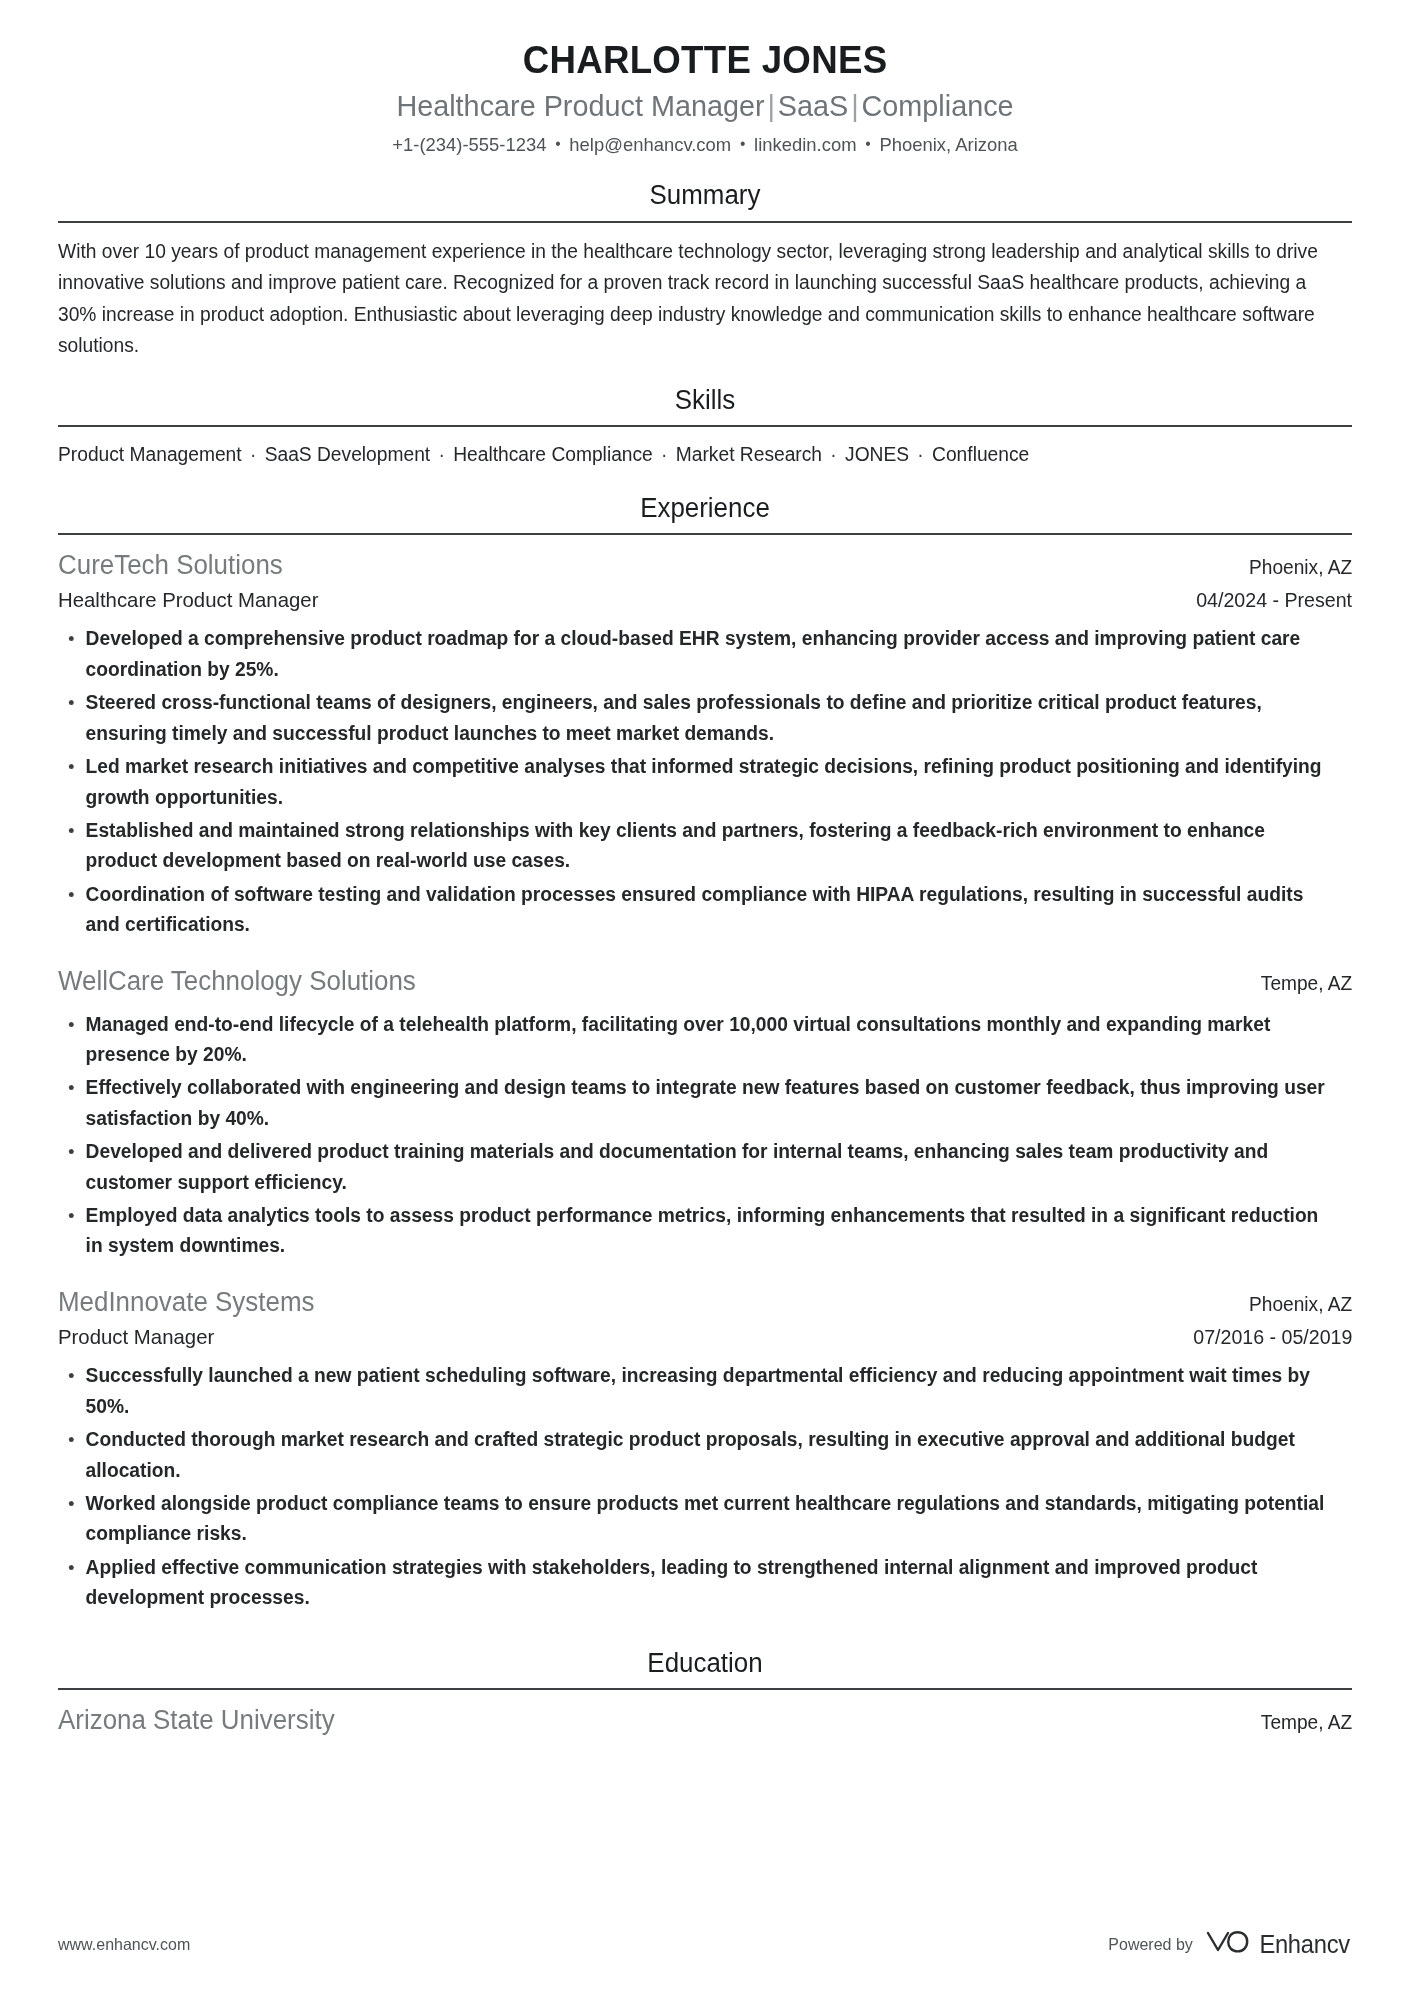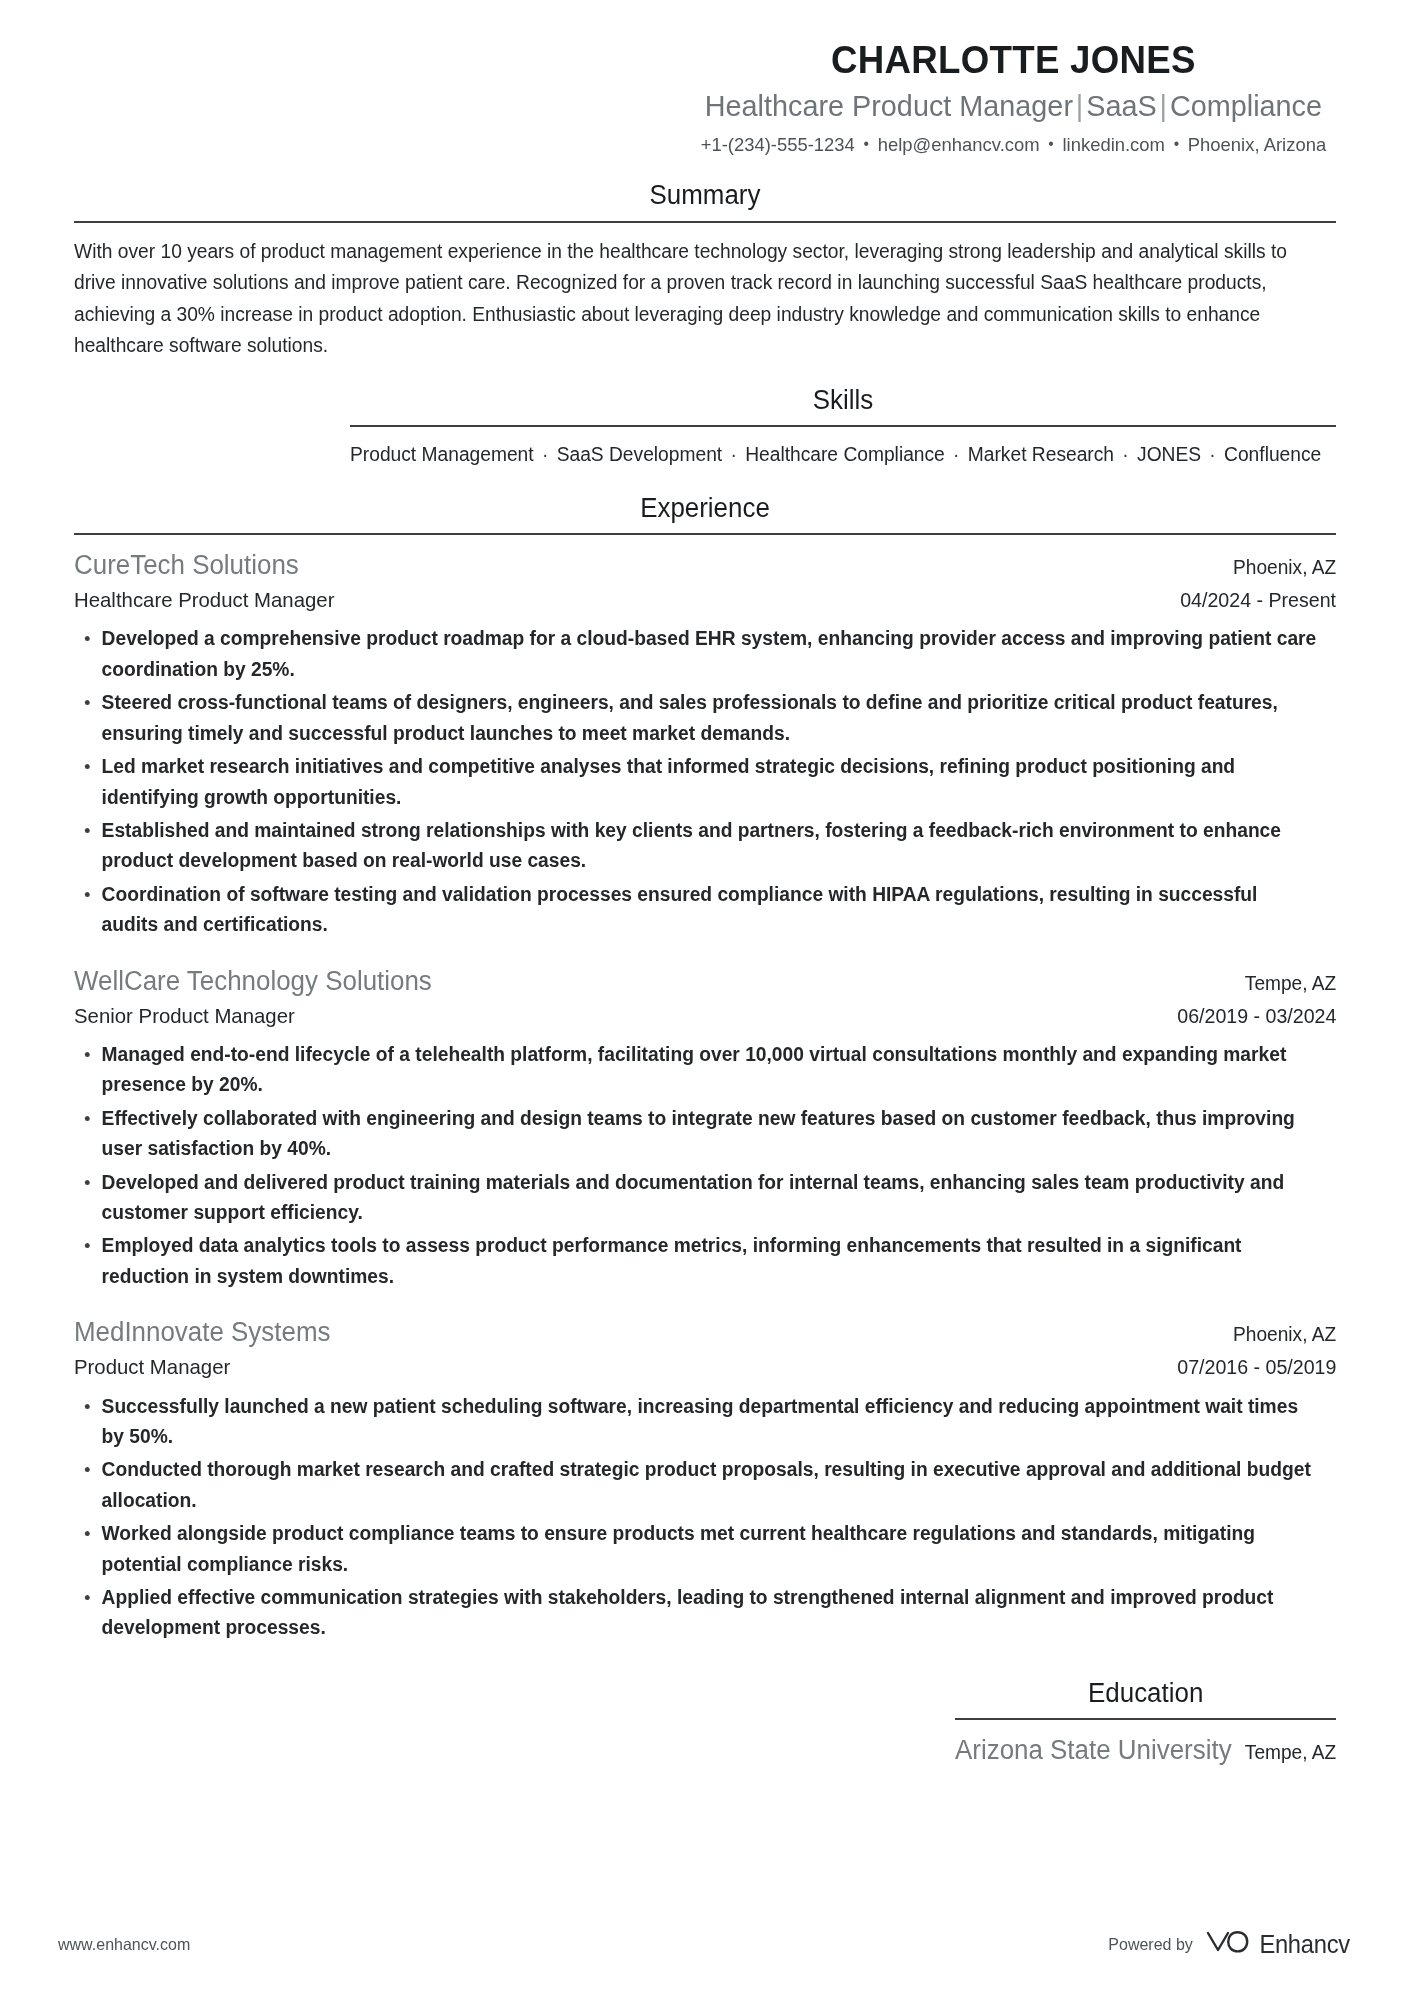--- a/index.html
+++ b/index.html
@@ -14,24 +14,23 @@
     height: 1995px;
     position: relative;
     color: #25282a;
   }
 
   .page {
     width: 1410px;
     height: 1995px;
     background: #ffffff;
     position: relative;
-    padding: 0 74px;
+    padding: 0 58px;
     display: flex;
     flex-direction: column;
-    align-items: flex-end;
   }
 
   
   .header {
     text-align: center;
     padding-top: 38px;
   }
 
   .full-name {
     font-size: 39px;
@@ -311,24 +310,20 @@
             <li>Steered cross-functional teams of designers, engineers, and sales professionals to define and prioritize critical product features, ensuring timely and successful product launches to meet market demands.</li>
             <li>Led market research initiatives and competitive analyses that informed strategic decisions, refining product positioning and identifying growth opportunities.</li>
             <li>Established and maintained strong relationships with key clients and partners, fostering a feedback-rich environment to enhance product development based on real-world use cases.</li>
             <li>Coordination of software testing and validation processes ensured compliance with HIPAA regulations, resulting in successful audits and certifications.</li>
           </ul>
         </div>
         <div class="entry">
           <div class="entry-row">
             <div class="entry-company">WellCare Technology Solutions</div>
             <div class="entry-location">Tempe, AZ</div>
-          </div>
-          <div class="entry-row-2">
-            <div class="entry-position">Senior Product Manager</div>
-            <div class="entry-dates">06/2019 - 03/2024</div>
           </div>
           <ul class="bullets">
             <li>Managed end-to-end lifecycle of a telehealth platform, facilitating over 10,000 virtual consultations monthly and expanding market presence by 20%.</li>
             <li>Effectively collaborated with engineering and design teams to integrate new features based on customer feedback, thus improving user satisfaction by 40%.</li>
             <li>Developed and delivered product training materials and documentation for internal teams, enhancing sales team productivity and customer support efficiency.</li>
             <li>Employed data analytics tools to assess product performance metrics, informing enhancements that resulted in a significant reduction in system downtimes.</li>
           </ul>
         </div>
         <div class="entry">
           <div class="entry-row">

